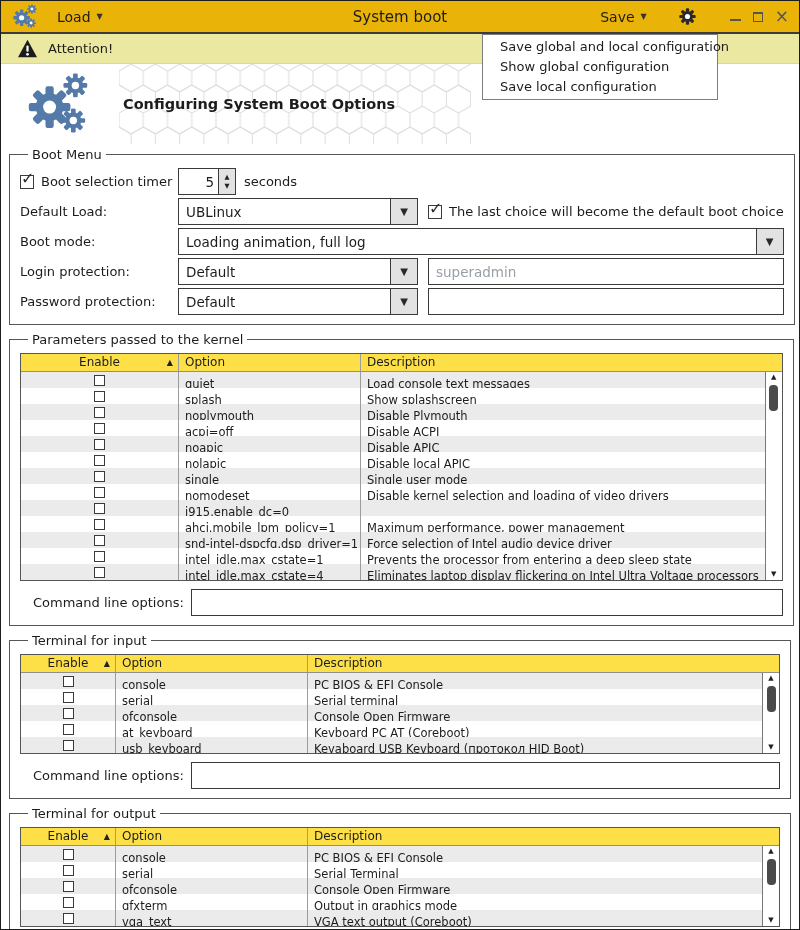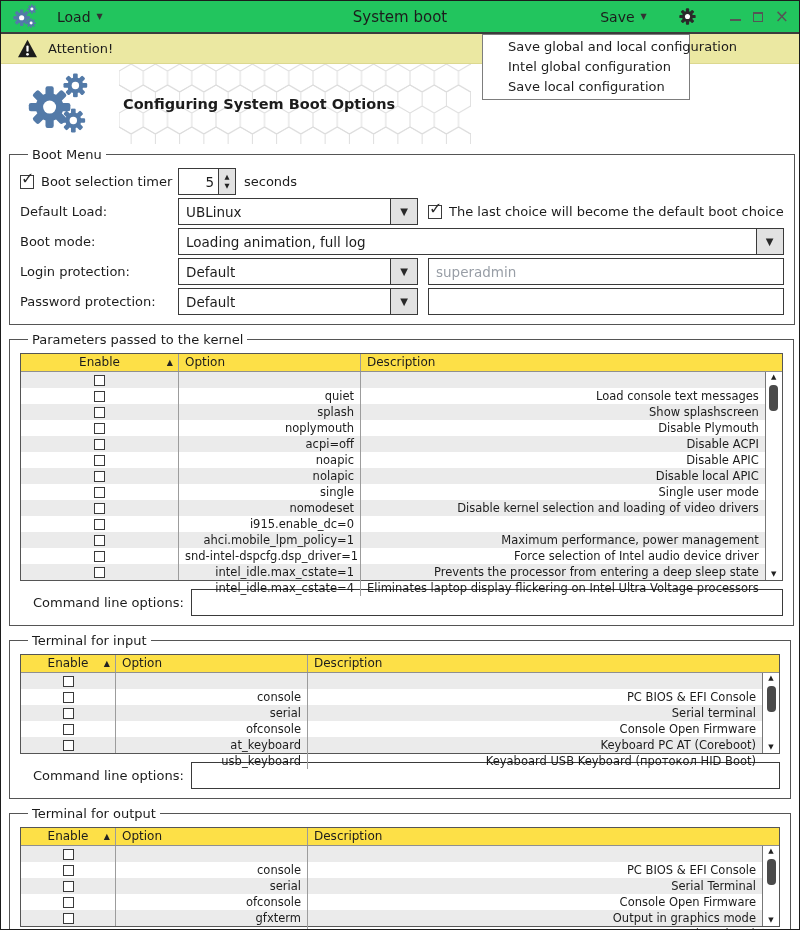--- a/index.html
+++ b/index.html
@@ -3,21 +3,21 @@
 <meta charset="utf-8">
 <style>
   html,body{margin:0;padding:0;background:#fff;}
   *{box-sizing:border-box;}
   .window{
     width:800px;height:930px;border:1px solid #1c1c1c;background:#fff;
     font-family:"DejaVu Sans",sans-serif;color:#1c1c1c;position:relative;overflow:hidden;
   }
   
   .titlebar{height:33px;display:flex;align-items:center;padding:0 10px 0 12px;
-    border-bottom:2px solid #3c3c3c;position:relative;background:#22c55e;}
+    border-bottom:2px solid #3c3c3c;position:relative;background:#eab308;}
   .tb-left{display:flex;align-items:center;gap:16px;}
   .tb-title{position:absolute;left:0;right:0;text-align:center;font-weight:normal;font-size:15px;pointer-events:none;}
   .tb-right{margin-left:auto;display:flex;align-items:center;gap:32px;}
   .menubtn{display:flex;align-items:center;gap:6px;font-size:14px;cursor:default;}
   .chev{font-size:8px;color:#333;line-height:1;}
   .winbtns{display:flex;align-items:center;gap:12px;margin-left:2px;}
   .wb-min{width:11px;height:2px;background:#555;display:inline-block;margin-top:6px;}
   .wb-max{width:10px;height:10px;border:1.5px solid #555;border-top-width:2.5px;display:inline-block;}
   .wb-close{font-size:17px;color:#555;line-height:1;}
   .gearsvg{color:#537aa8;display:block;}
@@ -25,22 +25,22 @@
   
   .attention{height:30px;background:#ebe8a2;display:flex;align-items:center;gap:10px;
     padding:0 16px;font-size:13px;border-bottom:1px solid #dcd88f;}
   
   .pagehead{height:80px;position:relative;background:#fff;}
   .logo{position:absolute;left:26px;top:7px;}
   .hexband{position:absolute;left:118px;top:0;height:80px;}
   .pagetitle{position:absolute;left:122px;top:0;height:80px;display:flex;align-items:center;
     font-weight:bold;font-size:14.5px;z-index:1;}
   
-  .menu{position:absolute;left:481px;top:33px;width:208px;background:#fff;
-    border:1px solid #7d7d7d;z-index:20;padding:2px 16px;}
+  .menu{position:absolute;left:481px;top:33px;width:236px;background:#fff;
+    border:1px solid #7d7d7d;z-index:20;padding:2px 8px;}
   .menu-item{height:20px;line-height:20px;padding:0 9px;font-size:13px;white-space:nowrap;}
   
   fieldset{border:1.2px solid #555;margin:3px 8px 0;padding:6px 10px 9px;}
   fieldset.gap{margin-top:7px;}
   legend{font-size:13px;padding:0 4px;margin-left:8px;}
   
   .bm{display:grid;grid-template-columns:148px 240px 1fr;column-gap:10px;row-gap:3px;align-items:center;}
   .bm-row{height:27px;display:flex;align-items:center;}
   .lbl{font-size:13px;white-space:nowrap;}
   .span2{grid-column:2/4;}
@@ -74,22 +74,22 @@
   .sort{position:absolute;right:5px;top:0;font-size:8px;line-height:17px;color:#222;}
   .c-en{border-right:1px solid #9c9c9c;flex:none;}
   .c-opt{border-right:1px solid #9c9c9c;flex:none;}
   .c-desc{flex:1;}
   .k .c-en{width:158px;}  .k .c-opt{width:182px;}
   .t .c-en{width:95px;}   .t .c-opt{width:192px;}
   .tbody{margin-right:17px;}
   .trow{display:flex;height:16px;align-items:center;background:#fff;}
   .tbody div.trow:nth-of-type(odd){background:#ebebeb;}
   .trow .c-en{display:flex;align-items:center;justify-content:center;align-self:stretch;}
-  .trow .c-opt,.trow .c-desc{font-size:11.5px;line-height:16px;padding:16px 6px;
-    white-space:nowrap;overflow:hidden;align-self:stretch;text-align:right;}
+  .trow .c-opt,.trow .c-desc{font-size:11.5px;line-height:16px;padding:4px 6px;
+    white-space:nowrap;overflow:hidden;align-self:stretch;}
   
   .sbar{position:absolute;top:18px;right:0;bottom:0;width:17px;border-left:1px solid #777;
     background:#fff;display:flex;flex-direction:column;align-items:center;padding:1px 0;}
   .sarr{font-size:7px;color:#222;line-height:9px;flex:none;}
   .sthumb{width:9px;height:26px;background:#4a4a4a;border-radius:4px;margin-top:3px;flex:none;}
   .sfill{flex:1;}
   
   .cmd{display:flex;align-items:center;margin-top:8px;margin-left:13px;}
   .cmd .lbl{width:158px;flex:none;}
 </style>
@@ -143,21 +143,21 @@
         <span class="wb-max"></span>
         <span class="wb-close">×</span>
       </div>
     </div>
   </div>
 
   <div class="menu">
 
       <div class="menu-item">Save global and local configuration</div>
 
-      <div class="menu-item">Intel global configuration</div>
+      <div class="menu-item">Show global configuration</div>
 
       <div class="menu-item">Save local configuration</div>
     </div>
 
   <div class="attention">
     <svg width="21" height="19" viewBox="0 0 24 22">
       <path d="M12 1 L23 21 H1 Z" fill="#1c1c1c"></path>
       <rect x="10.7" y="7.5" width="2.6" height="7.4" rx="1.2" fill="#fff"></rect>
       <circle cx="12" cy="17.8" r="1.6" fill="#fff"></circle>
     </svg>

